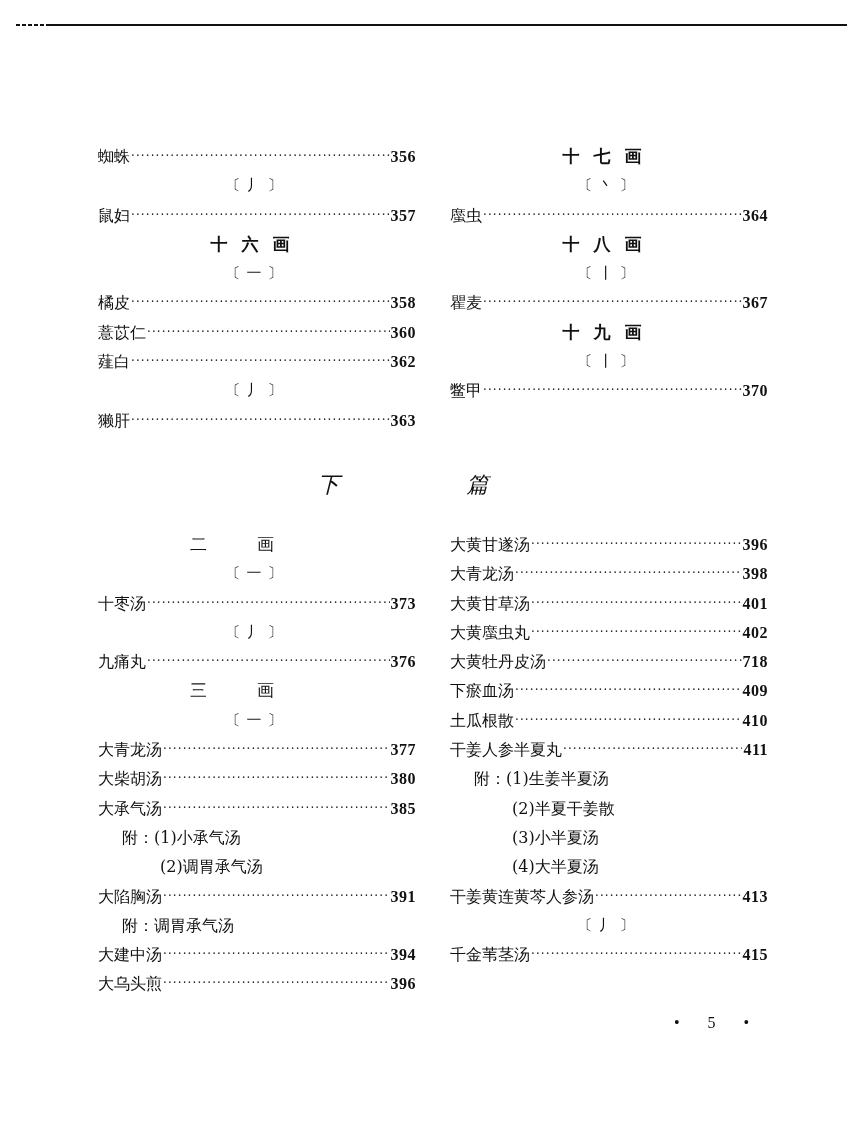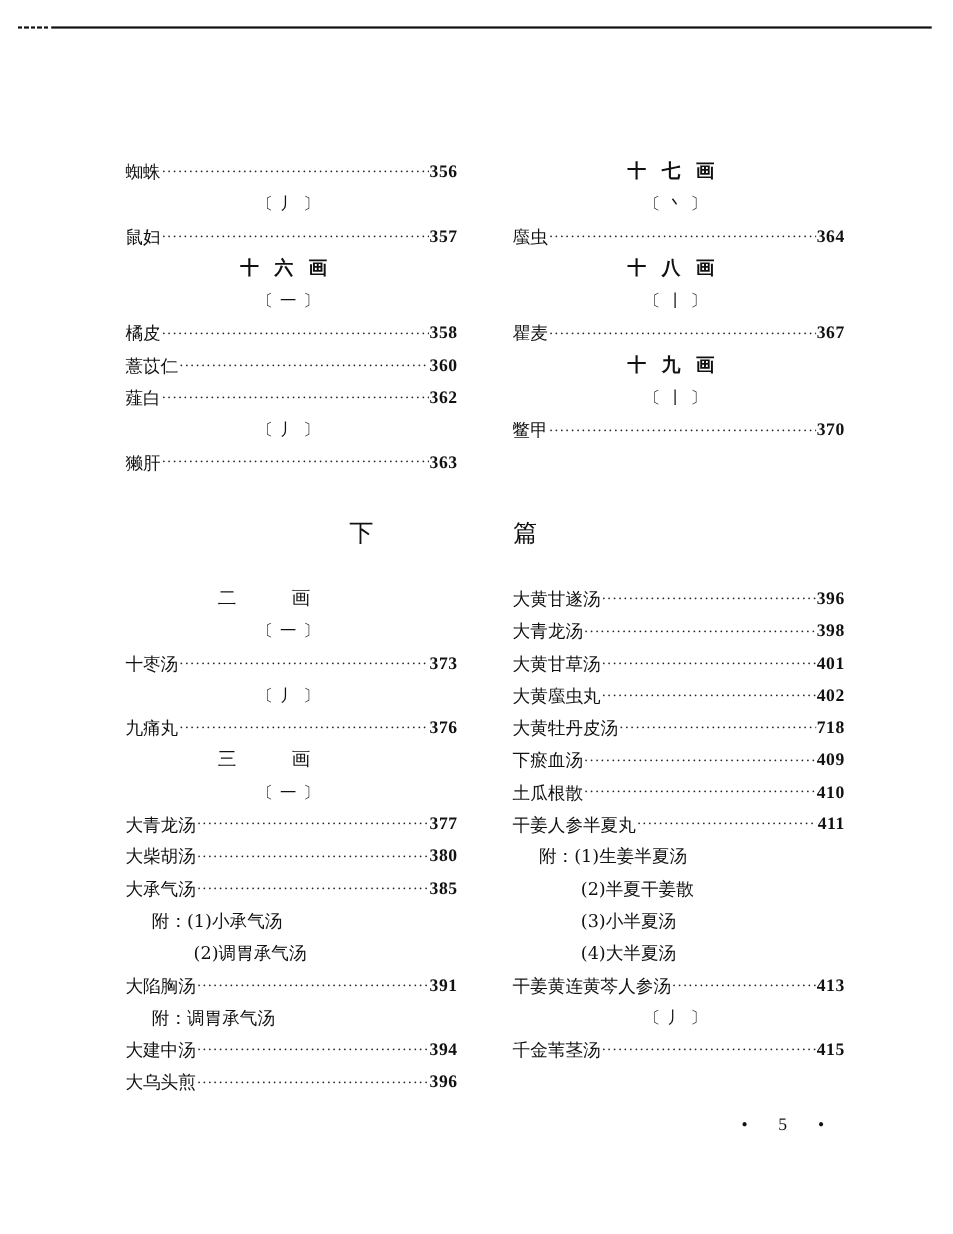--- a/index.html
+++ b/index.html
@@ -15,21 +15,21 @@
     .top-rule-dashed {
       position: absolute; left: 16px; top: 24px; width: 31px; height: 2px;
       background: repeating-linear-gradient(90deg, #111 0 4px, transparent 4px 6px);
     }
     .top-rule.full { left: 47px; width: 461px; }
     .col {
       position: absolute; width: 318px;
     }
     .row {
       height: 29.3px; line-height: 29.3px; font-size: 16px;
-      display: flex; align-items: flex-end; white-space: nowrap; margin-left: 16px;
+      display: flex; align-items: flex-start; white-space: nowrap;
     }
     .entry .name { flex: 0 0 auto; }
     .entry .dots {
       flex: 1 1 auto; overflow: hidden; margin: 0 1px;
       height: 29px; position: relative;
     }
     .entry .dots::before {
       content: "································································································";
       position: absolute; left: 0; top: 0; letter-spacing: 1.1px; font-size: 12px;
       color: #222;
@@ -42,21 +42,21 @@
       justify-content: center; font-weight: bold; font-size: 17px; letter-spacing: 14px;
       font-family: "DejaVu Sans", sans-serif;
     }
     .heading.wide { letter-spacing: 50px; font-weight: normal; }
     .stroke { justify-content: center; font-size: 15px; letter-spacing: 6px; }
     .sub { font-size: 16px; }
     .sub.l1 { padding-left: 24px; }
     .sub.l2 { padding-left: 62px; }
     .section-title {
       position: absolute; top: 470px; left: 0; width: 866px; text-align: center;
-      font-size: 22px; letter-spacing: 60px; font-family: "DejaVu Sans", sans-serif;
+      font-size: 22px; letter-spacing: 60px; font-family: "DejaVu Sans", sans-serif; font-style: italic;
     }
     .folio {
       position: absolute; left: 674px; top: 1014px; font-size: 16px;
       font-family: "Liberation Serif", serif; letter-spacing: 12px;
     }
   </style>
 </head>
 <body>
 
 <div class="top-rule-dashed"></div>

